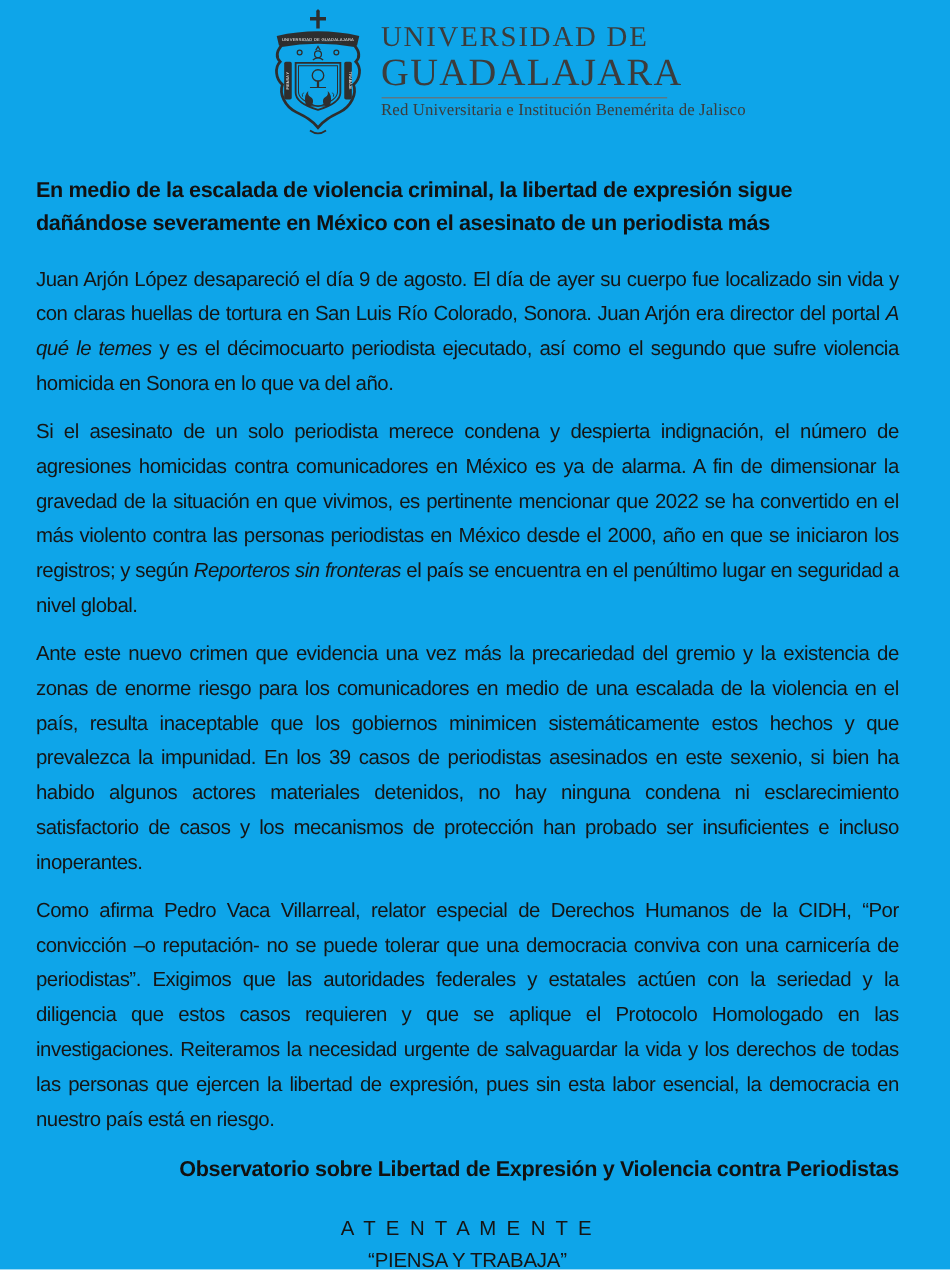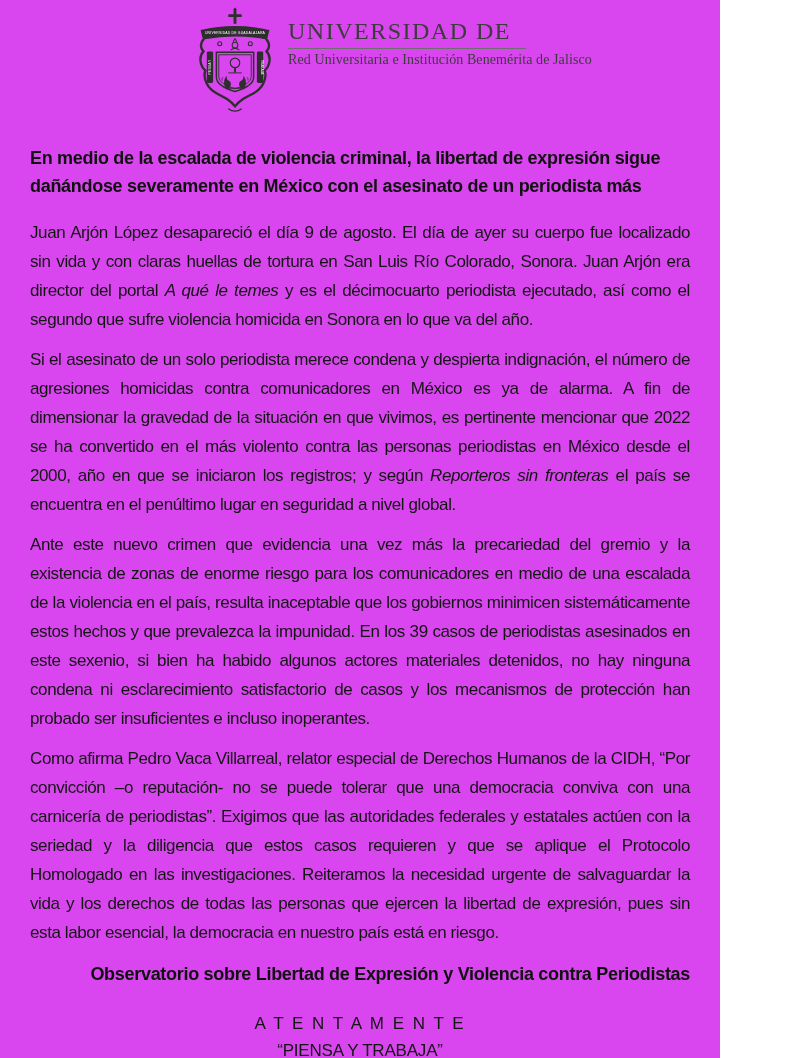--- a/index.html
+++ b/index.html
@@ -9,25 +9,25 @@
   }
   body {
     width: 792px;
     height: 1058px;
     overflow: hidden;
     font-family: "Liberation Sans", "DejaVu Sans", sans-serif;
     color: #161616;
   }
   .page {
     box-sizing: border-box;
-    width: 720px;
+    width: 792px;
     height: 1058px;
-    padding: 6px 30px 0 30px;
+    padding: 6px 43px 0 30px;
     overflow: hidden;
-    background: #d946ef;
+    background: #0ea5e9;
   }
   
   .letterhead {
     display: flex;
     justify-content: center;
     align-items: flex-start;
     gap: 10px;
     height: 110px;
   }
   .crest { width: 86px; height: 108px; flex: 0 0 auto; }
@@ -156,20 +156,21 @@
           <path d="M32.5 74 q-1.8 1.5 -1 3.5" fill="none" stroke="#2e2e2e" stroke-width="0.8"></path>
           <path d="M57.5 74 q1.8 1.5 1 3.5" fill="none" stroke="#2e2e2e" stroke-width="0.8"></path>
           <path d="M36 85.5 h18" fill="none" stroke="#2e2e2e" stroke-width="1.2"></path>
         </g>
 
         <path d="M38 107 q7 5 14 0" fill="none" stroke="#2e2e2e" stroke-width="1.4"></path>
       </svg>
     </div>
     <div class="letterhead-text">
       <div class="uni-line1">UNIVERSIDAD DE</div>
+      <div class="uni-line2">GUADALAJARA</div>
       <hr class="lh-divider">
       <div class="uni-subtitle">Red Universitaria e Institución Benemérita de Jalisco</div>
     </div>
   </header>
 
   <h1 class="doc-title">En medio de la escalada de violencia criminal, la libertad de expresión sigue dañándose severamente en México con el asesinato de un periodista más</h1>
 
   <main class="doc-body" id="doc-body">
       <p class="para"><span class="b">Juan Arjón López</span><span> desapareció el día 9 de agosto. El día de ayer su cuerpo fue localizado sin vida y con claras huellas de tortura en </span><span class="b">San Luis Río Colorado, Sonora</span><span>. Juan Arjón era director del portal </span><span class="b i">A qué le temes</span><span> y es el décimocuarto periodista ejecutado, así como el segundo que sufre violencia homicida en Sonora en lo que va del año.</span></p>
       <p class="para"><span>Si el asesinato de un solo periodista merece condena y despierta indignación, el número de agresiones homicidas contra comunicadores en México es ya de alarma. A fin de dimensionar la gravedad de la situación en que vivimos, es pertinente mencionar que 2022 se ha convertido en el más violento contra las personas periodistas en México desde el 2000, año en que se iniciaron los registros; y según </span><span class="i">Reporteros sin fronteras</span><span> el país se encuentra en el penúltimo lugar en seguridad a nivel global.</span></p>

